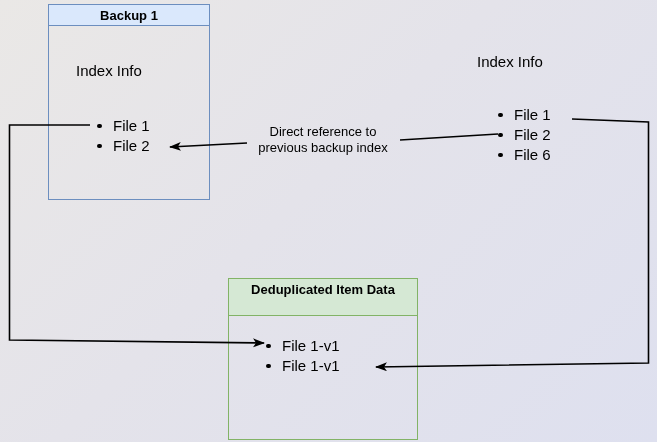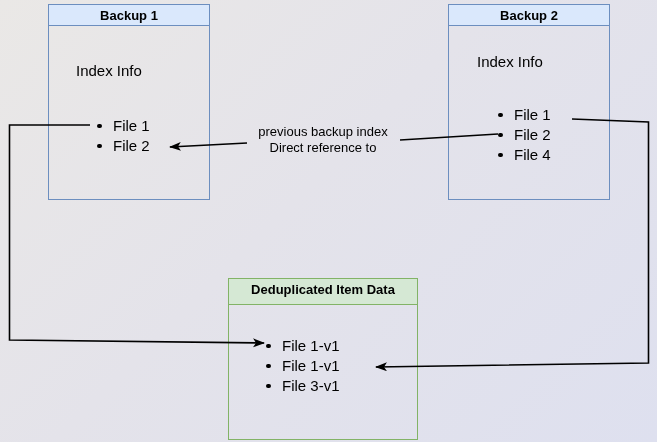--- a/index.html
+++ b/index.html
@@ -13,21 +13,21 @@
     background: linear-gradient(135deg, #eae8e6 0%, #e4e3ea 45%, #dee0ef 100%);
   }
   .box { position: absolute; box-sizing: border-box; background: transparent; }
   .box.blue  { border: 1px solid #6c8ebf; }
   .box.green { border: 1px solid #82b366; }
   .box-header {
     box-sizing: border-box; width: 100%;
     text-align: center; font-weight: bold; font-size: 13px;
   }
   .blue  .box-header { background: #dae8fc; border-bottom: 1px solid #6c8ebf; height: 21px; line-height: 21px; text-align: center; }
-  .green .box-header { background: #d5e8d4; border-bottom: 1px solid #82b366; height: 26px; line-height: 22px; }
+  .green .box-header { background: #d5e8d4; border-bottom: 1px solid #82b366; height: 37px; line-height: 22px; }
   #backup1 { left: 48px;  top: 4px;   width: 162px; height: 196px; }
   #backup2 { left: 448px; top: 4px;   width: 162px; height: 196px; }
   #dedup   { left: 228px; top: 278px; width: 190px; height: 162px; }
   .index-label { position: absolute; font-size: 15px; }
   #backup1-index { left: 76px;  top: 62px; }
   #backup2-index { left: 477px; top: 53px; }
   ul.filelist { position: absolute; margin: 0; padding: 0; list-style: none; font-size: 15px; }
   ul.filelist li { position: relative; height: 20px; line-height: 20px; padding-left: 18px; white-space: nowrap; }
   ul.filelist li::before {
     content: ""; position: absolute; left: 2px; top: 7.5px;
@@ -50,42 +50,38 @@
 
   <div class="box blue" id="backup1">
     <div class="box-header">Backup 1</div>
   </div>
   <div class="index-label" id="backup1-index">Index Info</div>
   <ul class="filelist" id="backup1-list">
     <li>File 1</li>
     <li>File 2</li>
   </ul>
 
-  <div class="box blue" id="backup2">
-    <div class="box-header">Backup 2</div>
-  </div>
   <div class="index-label" id="backup2-index">Index Info</div>
   <ul class="filelist" id="backup2-list">
     <li>File 1</li>
     <li>File 2</li>
-    <li>File 4</li>
+    <li>File 6</li>
   </ul>
 
   <div class="box green" id="dedup">
     <div class="box-header">Deduplicated Item Data</div>
   </div>
   <ul class="filelist" id="dedup-list">
     <li>File 1-v1</li>
     <li>File 1-v1</li>
-    <li>File 3-v1</li>
   </ul>
 
   <div class="annotation">
+    <div>Direct reference to</div>
     <div>previous backup index</div>
-    <div>Direct reference to</div>
   </div>
 
   <svg class="connectors" width="657" height="442" viewBox="0 0 657 442">
     <defs>
       <marker id="arrowhead" markerWidth="13" markerHeight="10" refX="11" refY="4.5" orient="auto" markerUnits="userSpaceOnUse">
         <path d="M0,0 L12,4.5 L0,9 L3,4.5 Z" fill="#000"></path>
       </marker>
     </defs>
     <path class="wire" d="M 90 125 L 9.5 125 L 9.5 340 L 264 343" marker-end="url(#arrowhead)"></path>
     <path class="wire" d="M 498 134 L 400 140"></path>

